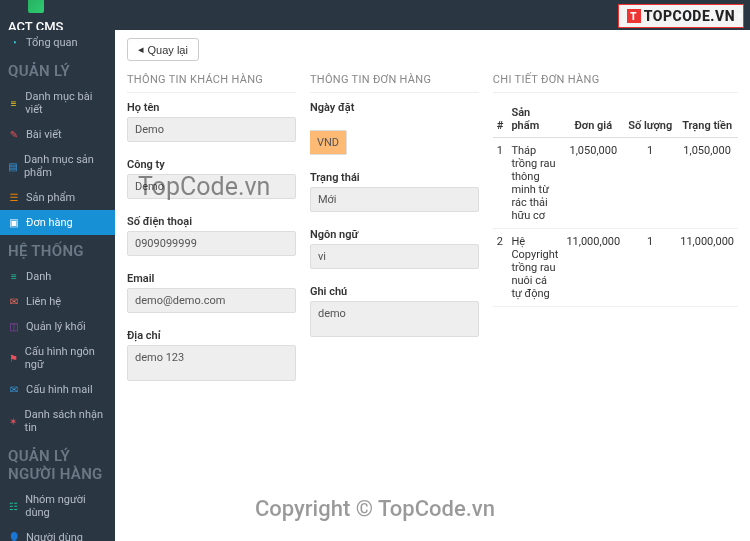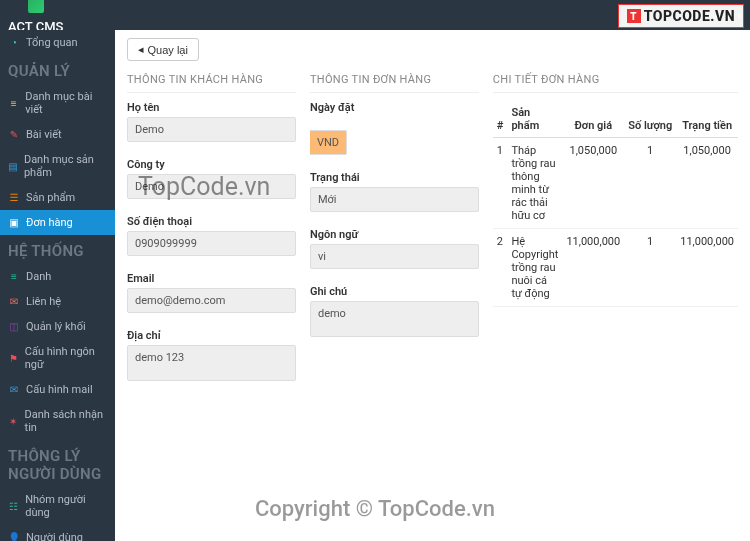--- a/index.html
+++ b/index.html
@@ -102,21 +102,21 @@
         </div>
         <div class="side-item">
           <span class="icon i-cm">✉</span>
           <span>Cấu hình mail</span>
         </div>
         <div class="side-item">
           <span class="icon i-dsn">✶</span>
           <span>Danh sách nhận tin</span>
         </div>
       </div>
-    <div class="side-heading">THÔNG LÝ NGƯỜI DÙNG</div>
+    <div class="side-heading">QUẢN LÝ NGƯỜI HÀNG</div>
     <div id="grp3">
         <div class="side-item">
           <span class="icon i-nnd">☷</span>
           <span>Nhóm người dùng</span>
         </div>
         <div class="side-item">
           <span class="icon i-nd">👤</span>
           <span>Người dùng</span>
         </div>
       </div>

